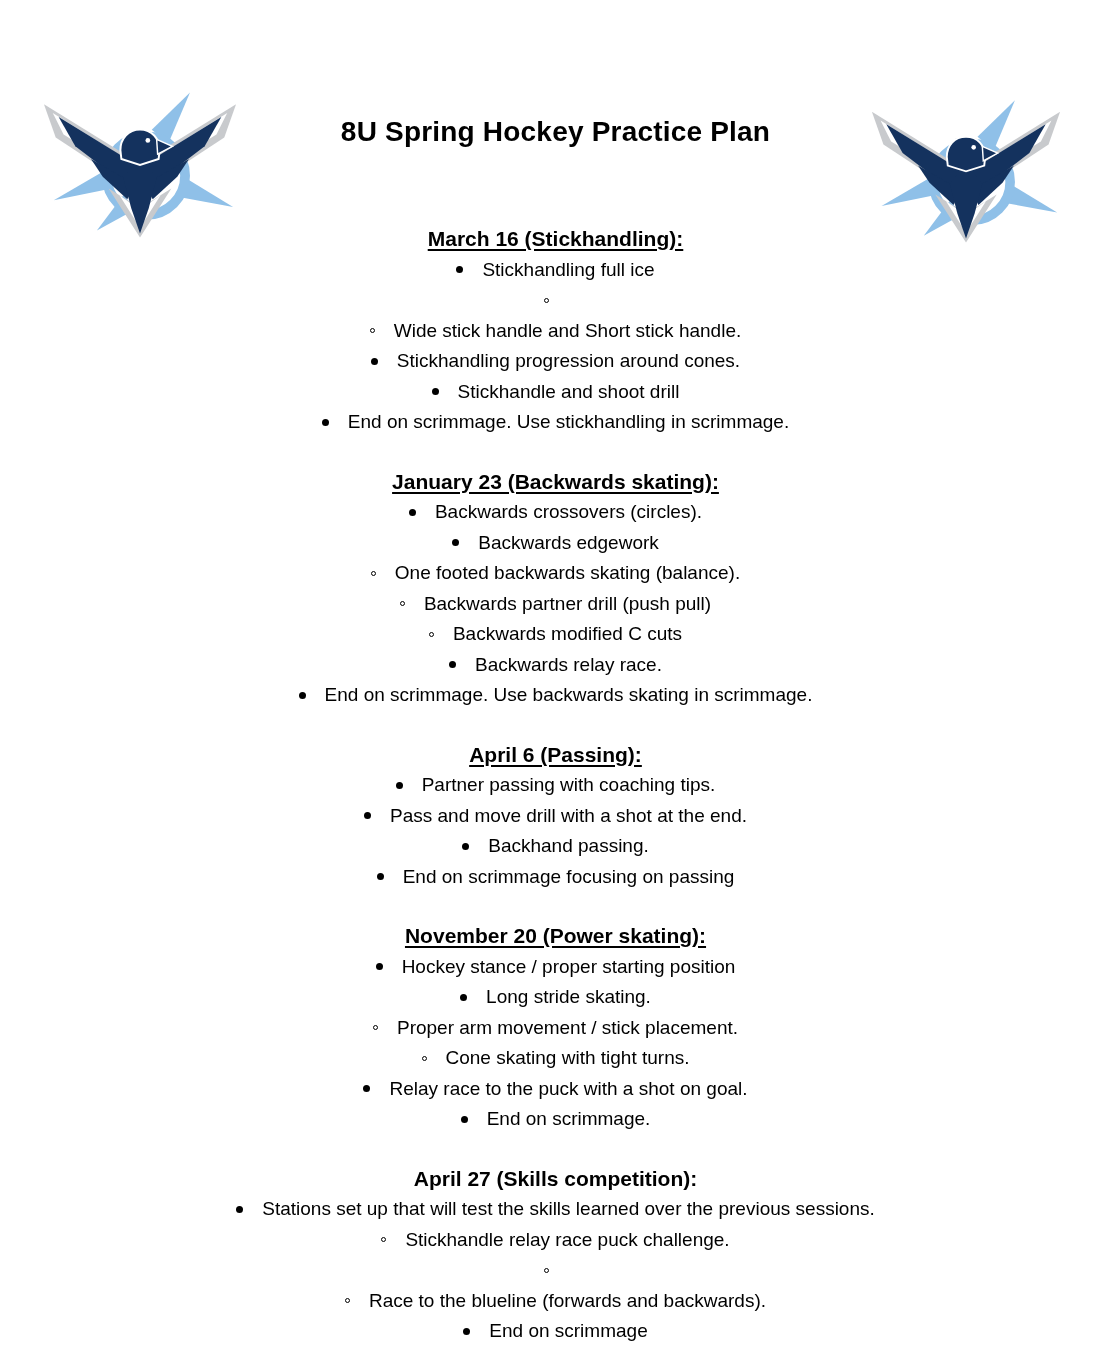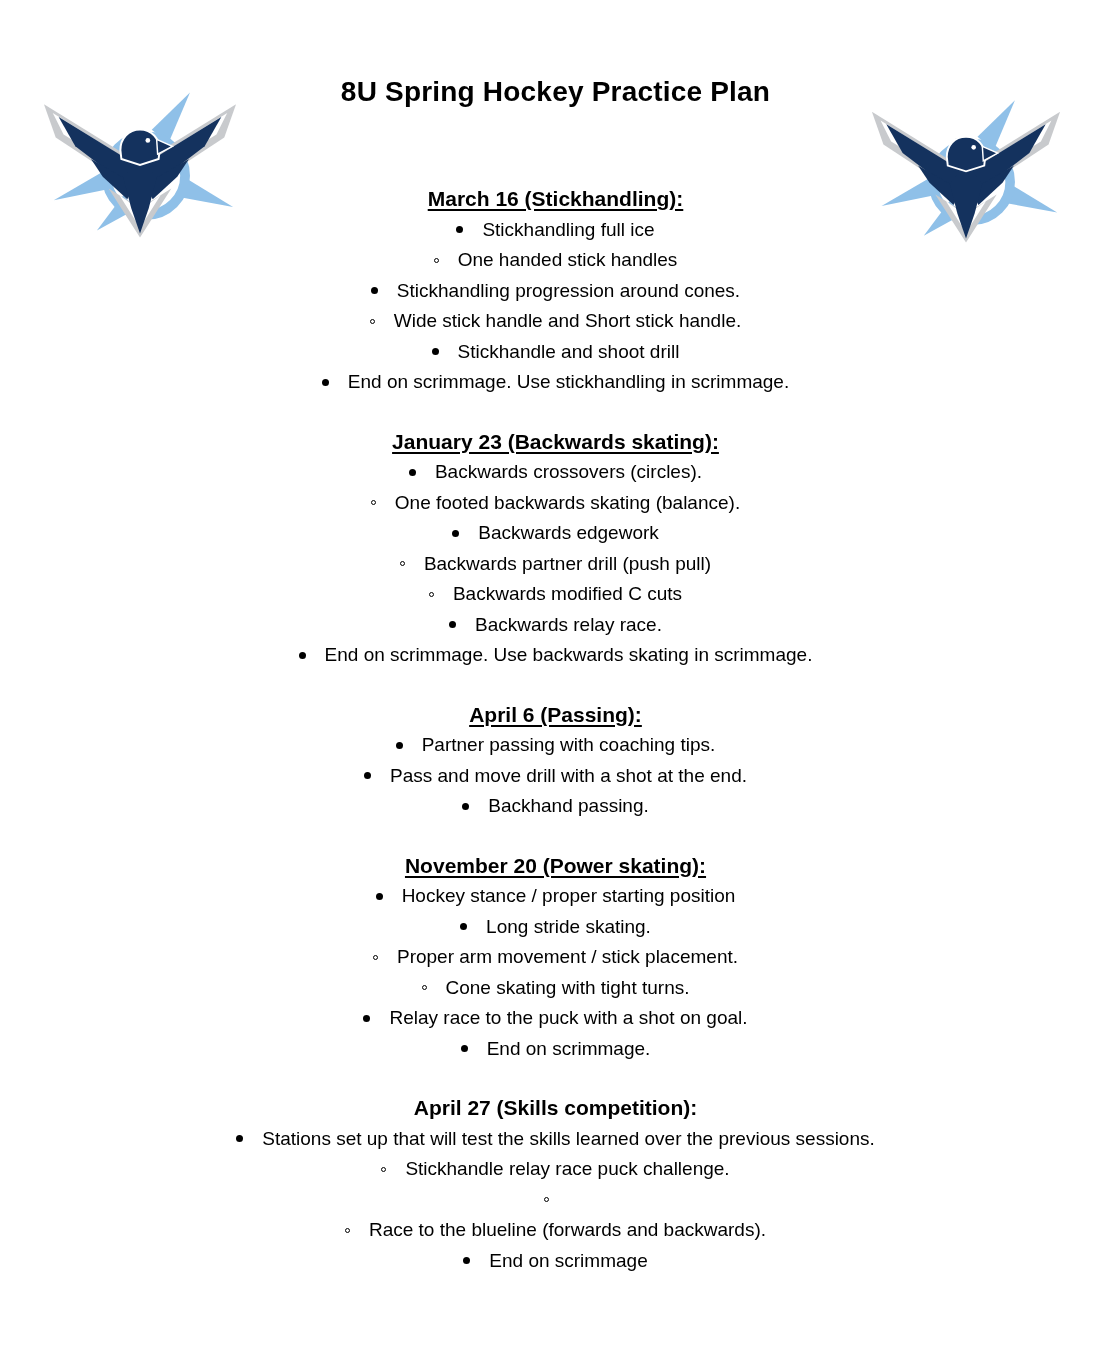--- a/index.html
+++ b/index.html
@@ -5,21 +5,21 @@
   * { box-sizing: border-box; }
   html, body { margin: 0; padding: 0; }
   body {
     width: 1111px; height: 1358px;
     background: #ffffff;
     color: #000000;
     font-family: "Liberation Sans", sans-serif;
     position: relative;
     overflow: hidden;
   }
-  .page { width: 100%; height: 100%; padding-top: 74px; position: relative; }
+  .page { width: 100%; height: 100%; padding-top: 114px; position: relative; }
   .title {
     margin: 0;
     text-align: center;
     font-size: 28px;
     line-height: 36px;
     font-weight: 700;
     letter-spacing: 0.2px;
   }
   .logo {
     position: absolute;
@@ -135,55 +135,54 @@
   <div class="content">
 
     <section class="section">
       <h2 class="heading underlined">March 16 (Stickhandling):</h2>
       <div class="li">
         <span class="bullet bullet-disc"></span>
         <span>Stickhandling full ice</span>
       </div>
       <div class="li">
         <span class="bullet bullet-circle"></span>
-        <span>One handed stick handles</span>
+      </div>
+      <div class="li">
+        <span class="bullet bullet-circle"></span>
+        <span>Wide stick handle and Short stick handle.</span>
       </div>
       <div class="li">
         <span class="bullet bullet-disc"></span>
         <span>Stickhandling progression around cones.</span>
       </div>
       <div class="li">
-        <span class="bullet bullet-circle"></span>
-        <span>Wide stick handle and Short stick handle.</span>
-      </div>
-      <div class="li">
         <span class="bullet bullet-disc"></span>
         <span>Stickhandle and shoot drill</span>
       </div>
       <div class="li">
         <span class="bullet bullet-disc"></span>
         <span>End on scrimmage. Use stickhandling in scrimmage.</span>
       </div>
     </section>
 
     <section class="section">
       <h2 class="heading underlined">January 23 (Backwards skating):</h2>
       <div class="li">
         <span class="bullet bullet-disc"></span>
         <span>Backwards crossovers (circles).</span>
       </div>
       <div class="li">
+        <span class="bullet bullet-disc"></span>
+        <span>Backwards edgework</span>
+      </div>
+      <div class="li">
         <span class="bullet bullet-circle"></span>
         <span>One footed backwards skating (balance).</span>
       </div>
       <div class="li">
-        <span class="bullet bullet-disc"></span>
-        <span>Backwards edgework</span>
-      </div>
-      <div class="li">
         <span class="bullet bullet-circle"></span>
         <span>Backwards partner drill (push pull)</span>
       </div>
       <div class="li">
         <span class="bullet bullet-circle"></span>
         <span>Backwards modified C cuts</span>
       </div>
       <div class="li">
         <span class="bullet bullet-disc"></span>
         <span>Backwards relay race.</span>
@@ -200,20 +199,24 @@
         <span class="bullet bullet-disc"></span>
         <span>Partner passing with coaching tips.</span>
       </div>
       <div class="li">
         <span class="bullet bullet-disc"></span>
         <span>Pass and move drill with a shot at the end.</span>
       </div>
       <div class="li">
         <span class="bullet bullet-disc"></span>
         <span>Backhand passing.</span>
+      </div>
+      <div class="li">
+        <span class="bullet bullet-disc"></span>
+        <span>End on scrimmage focusing on passing</span>
       </div>
     </section>
 
     <section class="section">
       <h2 class="heading underlined">November 20 (Power skating):</h2>
       <div class="li">
         <span class="bullet bullet-disc"></span>
         <span>Hockey stance / proper starting position</span>
       </div>
       <div class="li">

